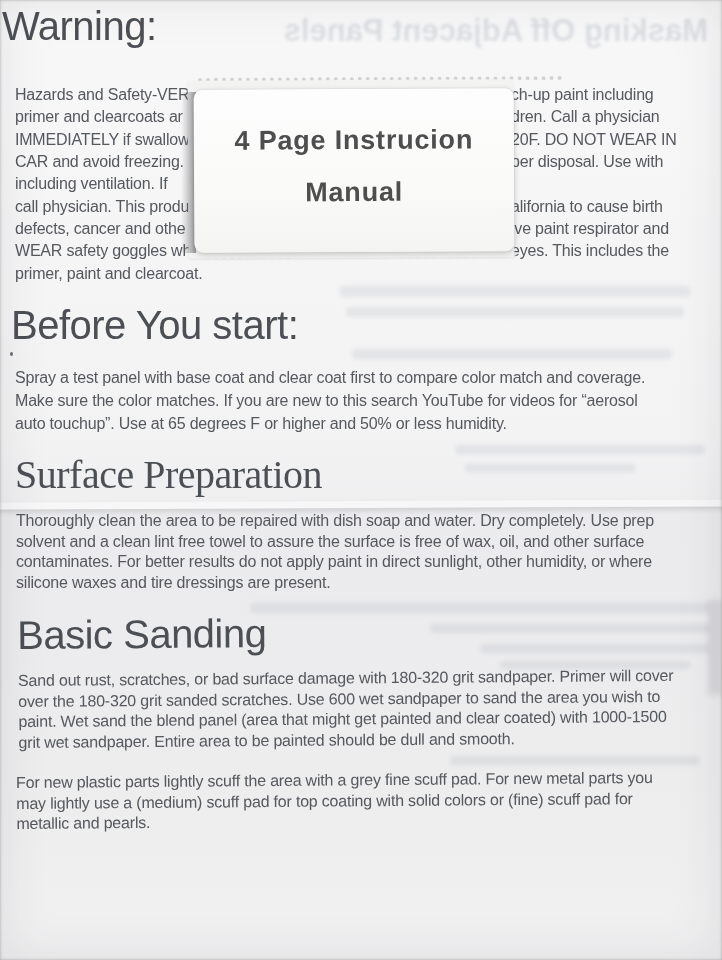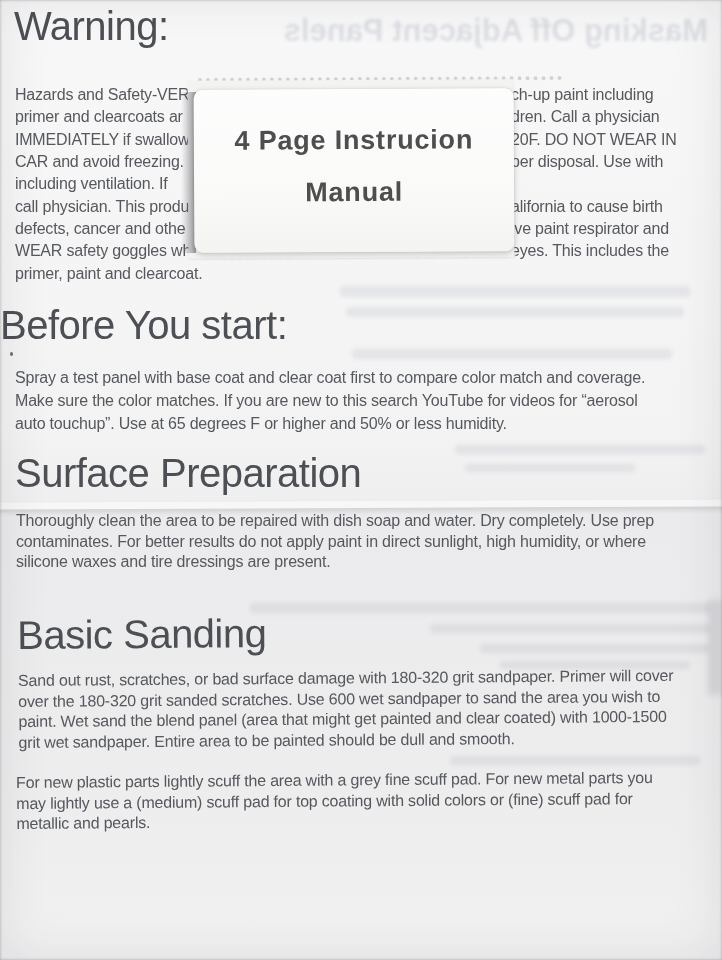--- a/index.html
+++ b/index.html
@@ -61,21 +61,21 @@
   <div class="ghost" style="left:352px;top:349px;width:320px;height:10px;"></div>
   <div class="ghost" style="left:455px;top:445px;width:250px;height:9px;"></div>
   <div class="ghost" style="left:465px;top:464px;width:170px;height:8px;"></div>
   <div class="ghost" style="left:250px;top:603px;width:460px;height:10px;"></div>
   <div class="ghost" style="left:430px;top:624px;width:280px;height:9px;"></div>
   <div class="ghost" style="left:480px;top:644px;width:230px;height:9px;"></div>
   <div class="ghost" style="left:500px;top:661px;width:190px;height:8px;"></div>
   <div class="ghost" style="left:450px;top:756px;width:250px;height:9px;"></div>
   <div class="smudge"></div>
 
-  <h1 class="h1" style="left:14px;top:4px;">Warning:</h1>
+  <h1 class="h1" style="left:2px;top:4px;">Warning:</h1>
 
   <div class="wrow" style="top:86px;">
       <span class="wl">Hazards and Safety-VER</span>
       <span class="wr">ch-up paint including</span>
     </div>
   <div class="wrow" style="top:108px;">
       <span class="wl">primer and clearcoats ar</span>
       <span class="wr">dren. Call a physician</span>
     </div>
   <div class="wrow" style="top:131px;">
@@ -108,33 +108,34 @@
 
   <div class="perf perf-top"></div>
   <div class="perf perf-bottom"></div>
   <div class="liner"></div>
   <div class="sticker-shadow"></div>
   <div class="sticker">
     <div class="line1">4 Page Instrucion</div>
     <div class="line2">Manual</div>
   </div>
 
-  <h1 class="h1" style="left:0;top:303px;">Before You start:</h1>
+  <h1 class="h1" style="left:11px;top:303px;">Before You start:</h1>
   <div class="dot"></div>
   <div class="para lh23" style="left:15px;top:366px;">
       <div class="tline">Spray a test panel with base coat and clear coat first to compare color match and coverage.</div>
       <div class="tline">Make sure the color matches.  If you are new to this search YouTube for videos for “aerosol</div>
       <div class="tline">auto touchup”.  Use at 65 degrees F or higher and 50% or less humidity.</div>
     </div>
 
-  <h1 class="h1" style="left:15px;top:451px;z-index:2;">Surface Preparation</h1>
+  <h1 class="h1" style="left:15px;top:451px;z-index:2;font-family:Liberation Serif, serif;">Surface Preparation</h1>
   <div class="sheet-edge"></div>
   <div class="para lh21" style="left:16px;top:511px;">
       <div class="tline">Thoroughly clean the area to be repaired with dish soap and water.  Dry completely. Use prep</div>
-      <div class="tline">contaminates. For better results do not apply paint in direct sunlight, high humidity, or where</div>
+      <div class="tline">solvent and a clean lint free towel to assure the surface is free of wax, oil, and other surface</div>
+      <div class="tline">contaminates. For better results do not apply paint in direct sunlight, other humidity, or where</div>
       <div class="tline">silicone waxes and tire dressings are present.</div>
     </div>
 
   <h1 class="h1 tilt" style="left:17px;top:613px;">Basic Sanding</h1>
   <div class="para lh21 tilt" style="left:18px;top:671px;">
       <div class="tline">Sand out rust, scratches, or bad surface damage with 180-320 grit sandpaper. Primer will cover</div>
       <div class="tline">over the 180-320 grit sanded scratches. Use 600 wet sandpaper to sand the area you wish to</div>
       <div class="tline">paint. Wet sand the blend panel (area that might get painted and clear coated) with 1000-1500</div>
       <div class="tline">grit wet sandpaper. Entire area to be painted should be dull and smooth.</div>
     </div>

